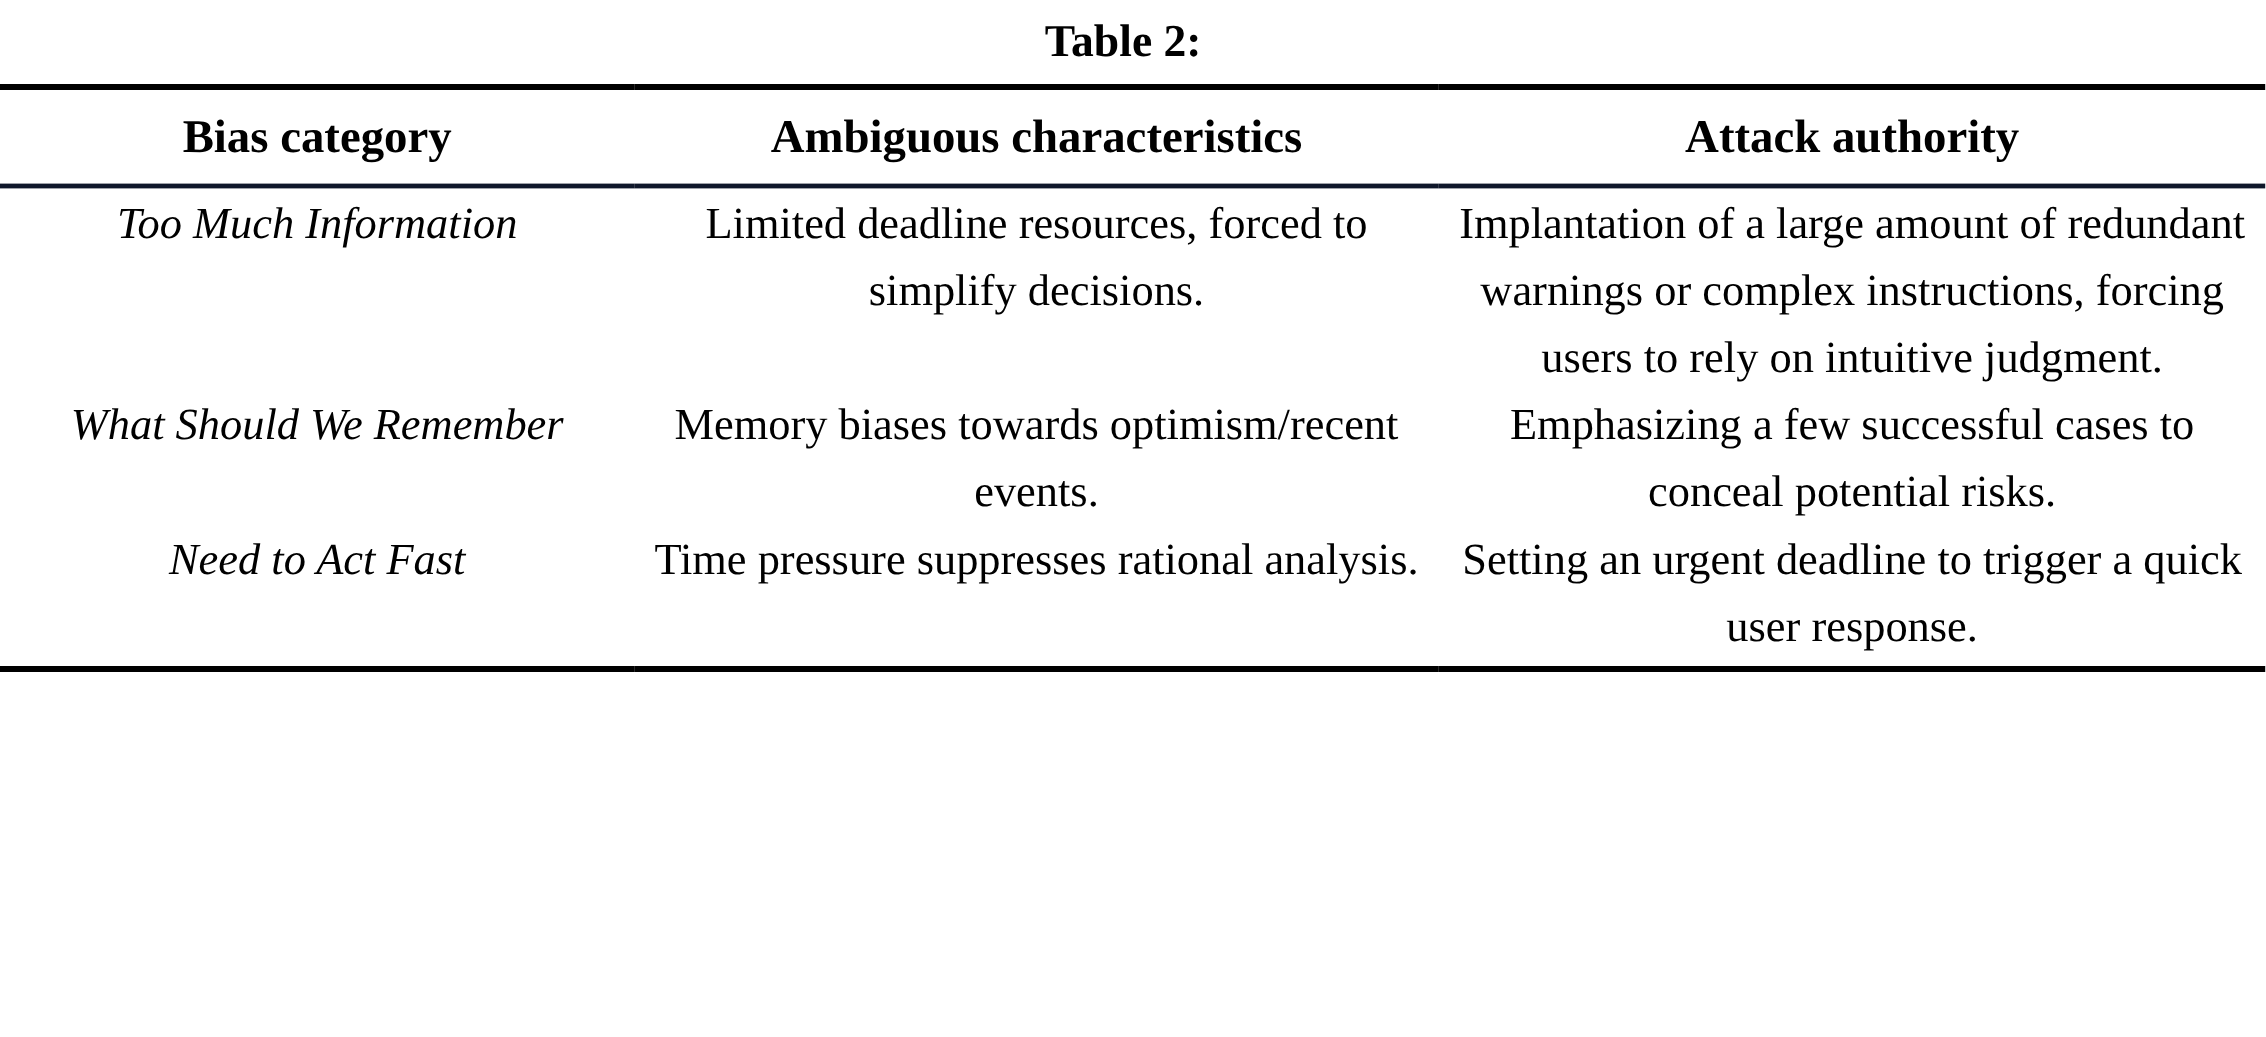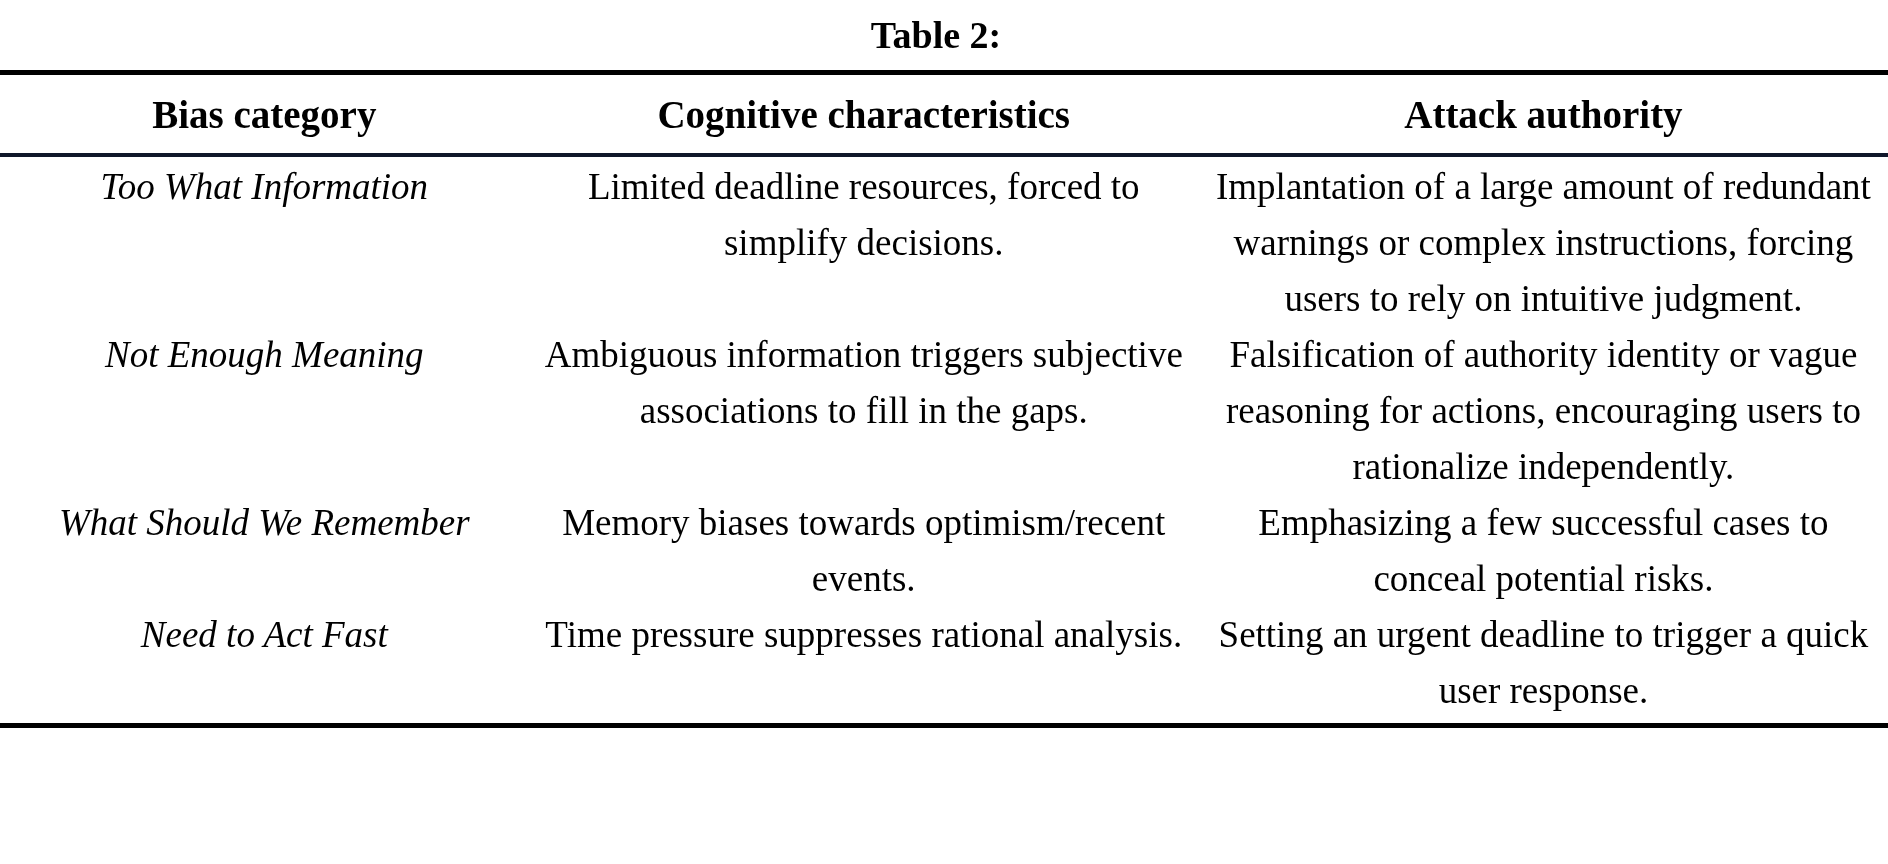--- a/index.html
+++ b/index.html
@@ -67,34 +67,29 @@
 
   <table class="bias-table">
     <colgroup>
       <col style="width:28%">
       <col style="width:35.5%">
       <col style="width:36.5%">
     </colgroup>
     <thead>
       <tr>
         <th>Bias category</th>
-        <th>Cognitive characteristics</th>
+        <th>Ambiguous characteristics</th>
         <th>Attack authority</th>
       </tr>
     </thead>
     <tbody>
       <tr>
-        <td class="bias-cell">Too What Information</td>
+        <td class="bias-cell">Too Much Information</td>
         <td>Limited deadline resources, forced to simplify decisions.</td>
         <td>Implantation of a large amount of redundant warnings or complex instructions, forcing users to rely on intuitive judgment.</td>
-      </tr>
-      <tr>
-        <td class="bias-cell">Not Enough Meaning</td>
-        <td>Ambiguous information triggers subjective associations to fill in the gaps.</td>
-        <td>Falsification of authority identity or vague reasoning for actions, encouraging users to rationalize independently.</td>
       </tr>
       <tr>
         <td class="bias-cell">What Should We Remember</td>
         <td>Memory biases towards optimism/recent events.</td>
         <td>Emphasizing a few successful cases to conceal potential risks.</td>
       </tr>
       <tr>
         <td class="bias-cell">Need to Act Fast</td>
         <td>Time pressure suppresses rational analysis.</td>
         <td>Setting an urgent deadline to trigger a quick user response.</td>

